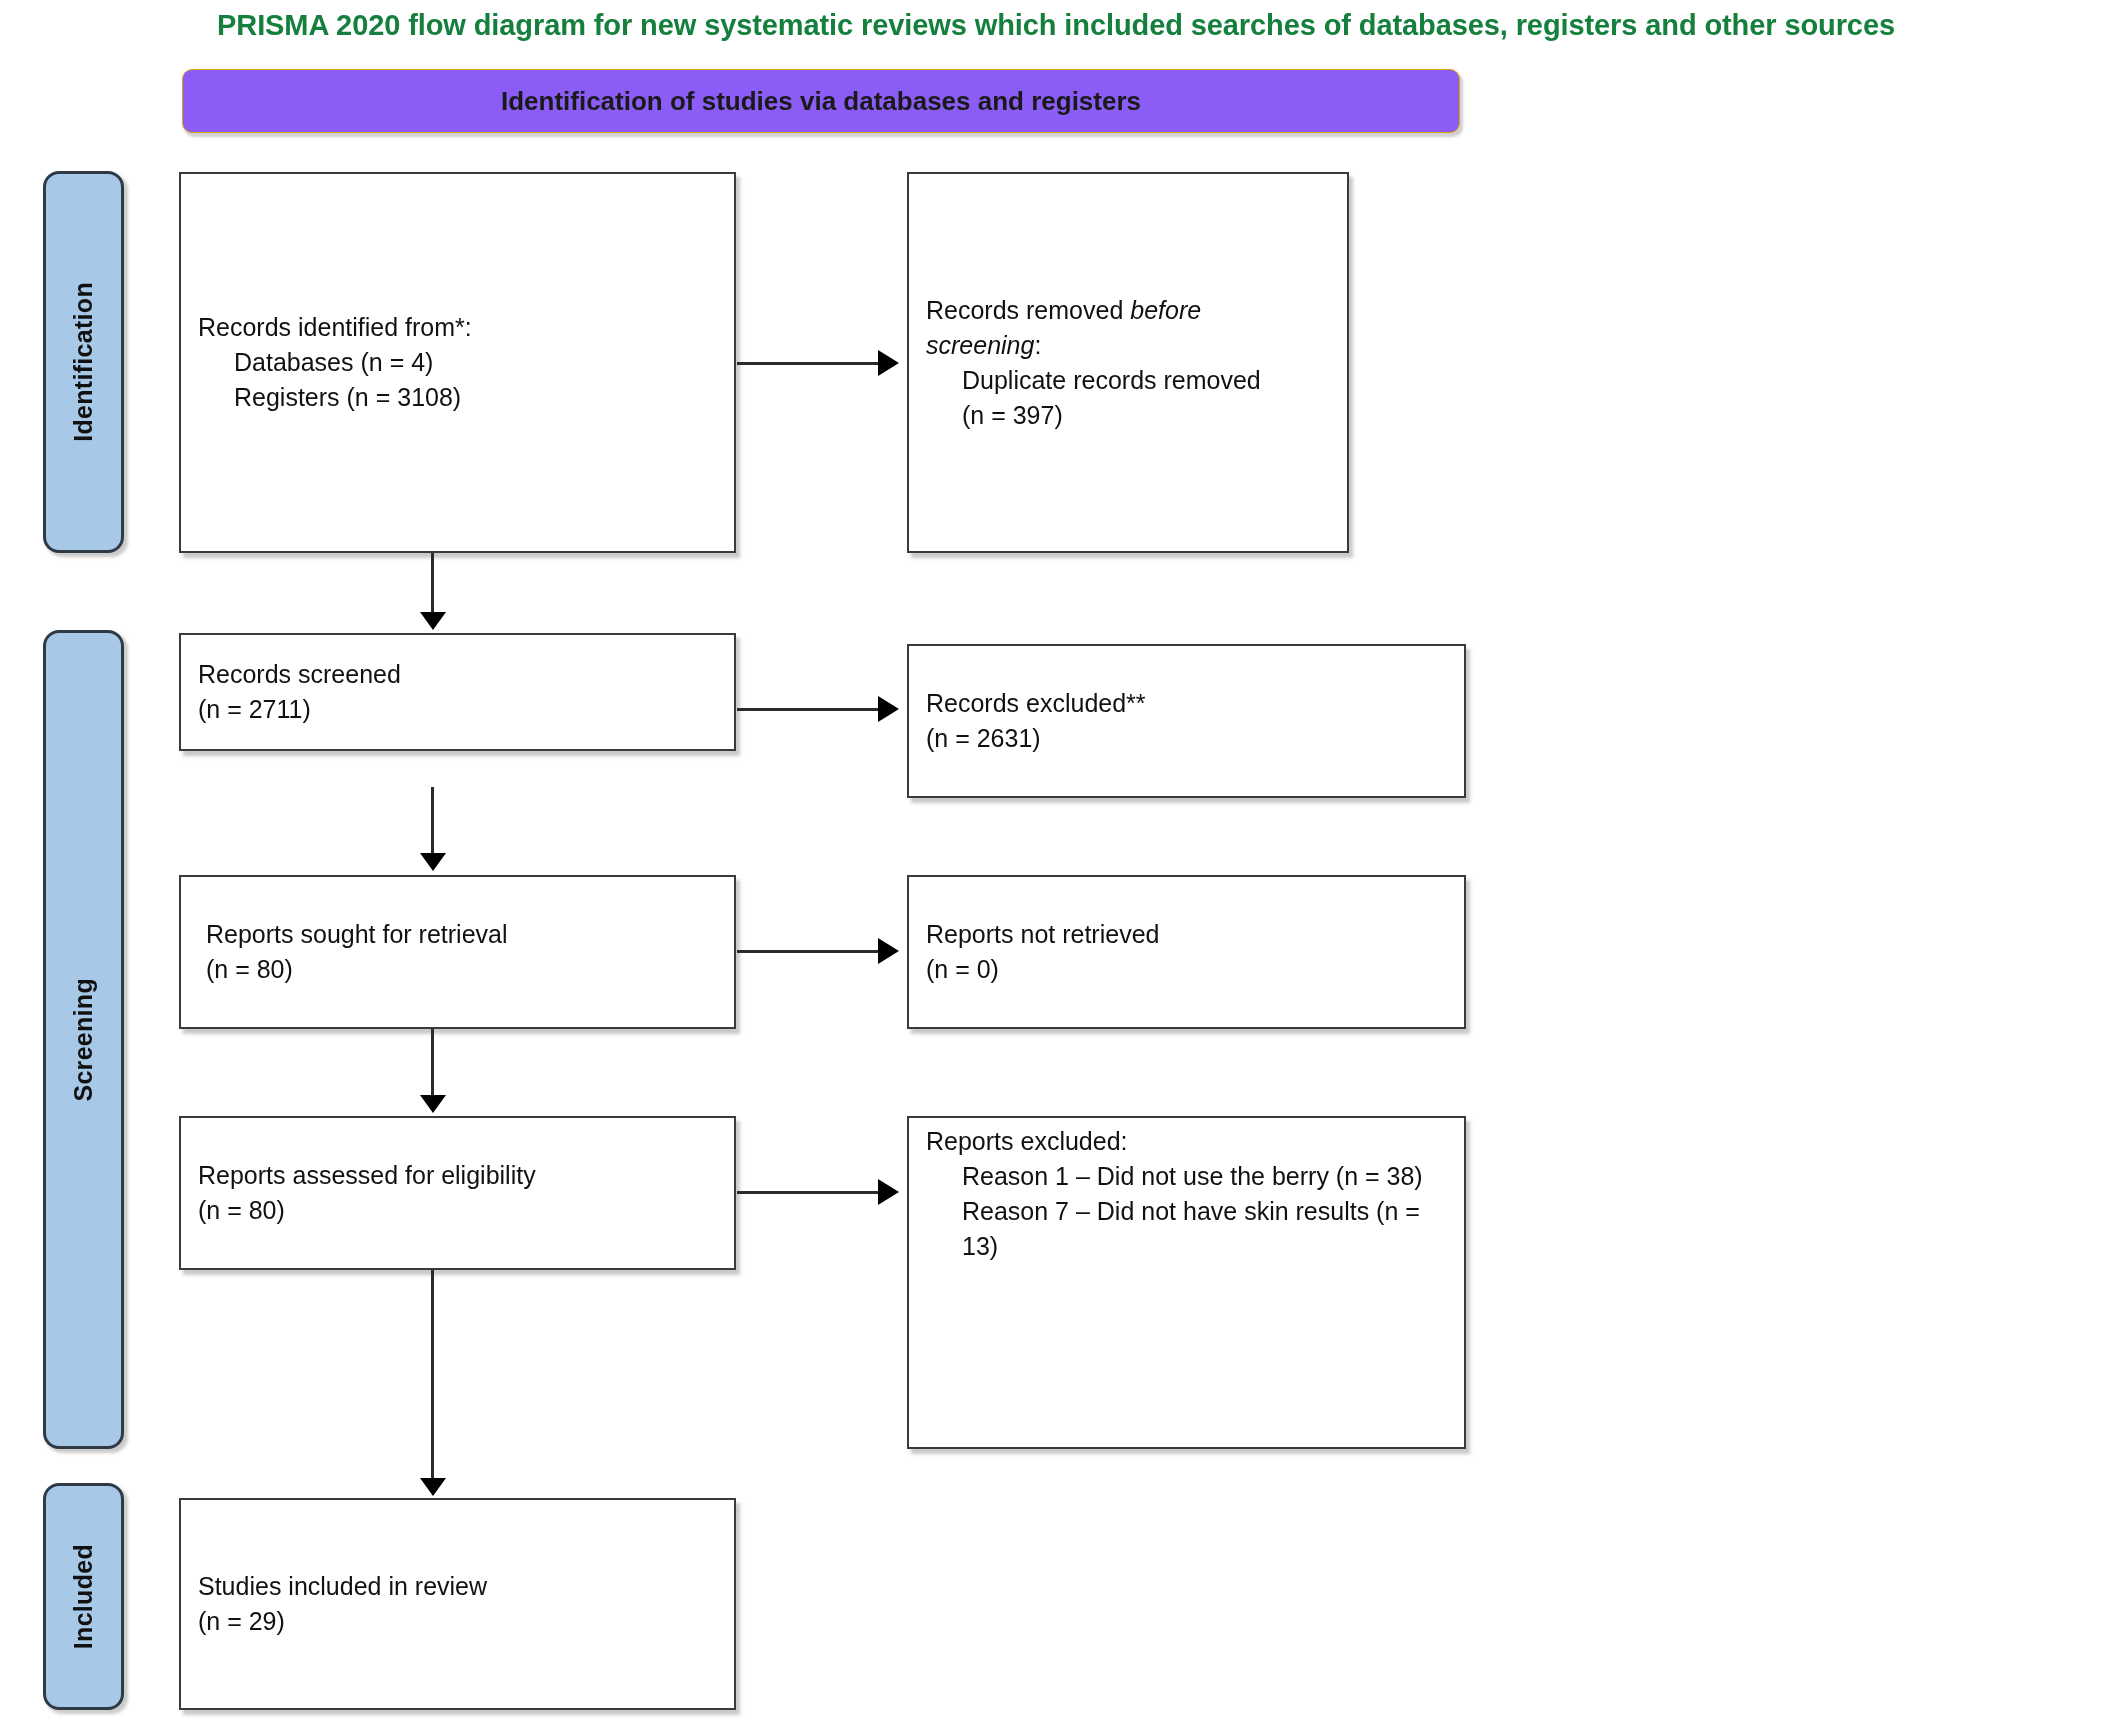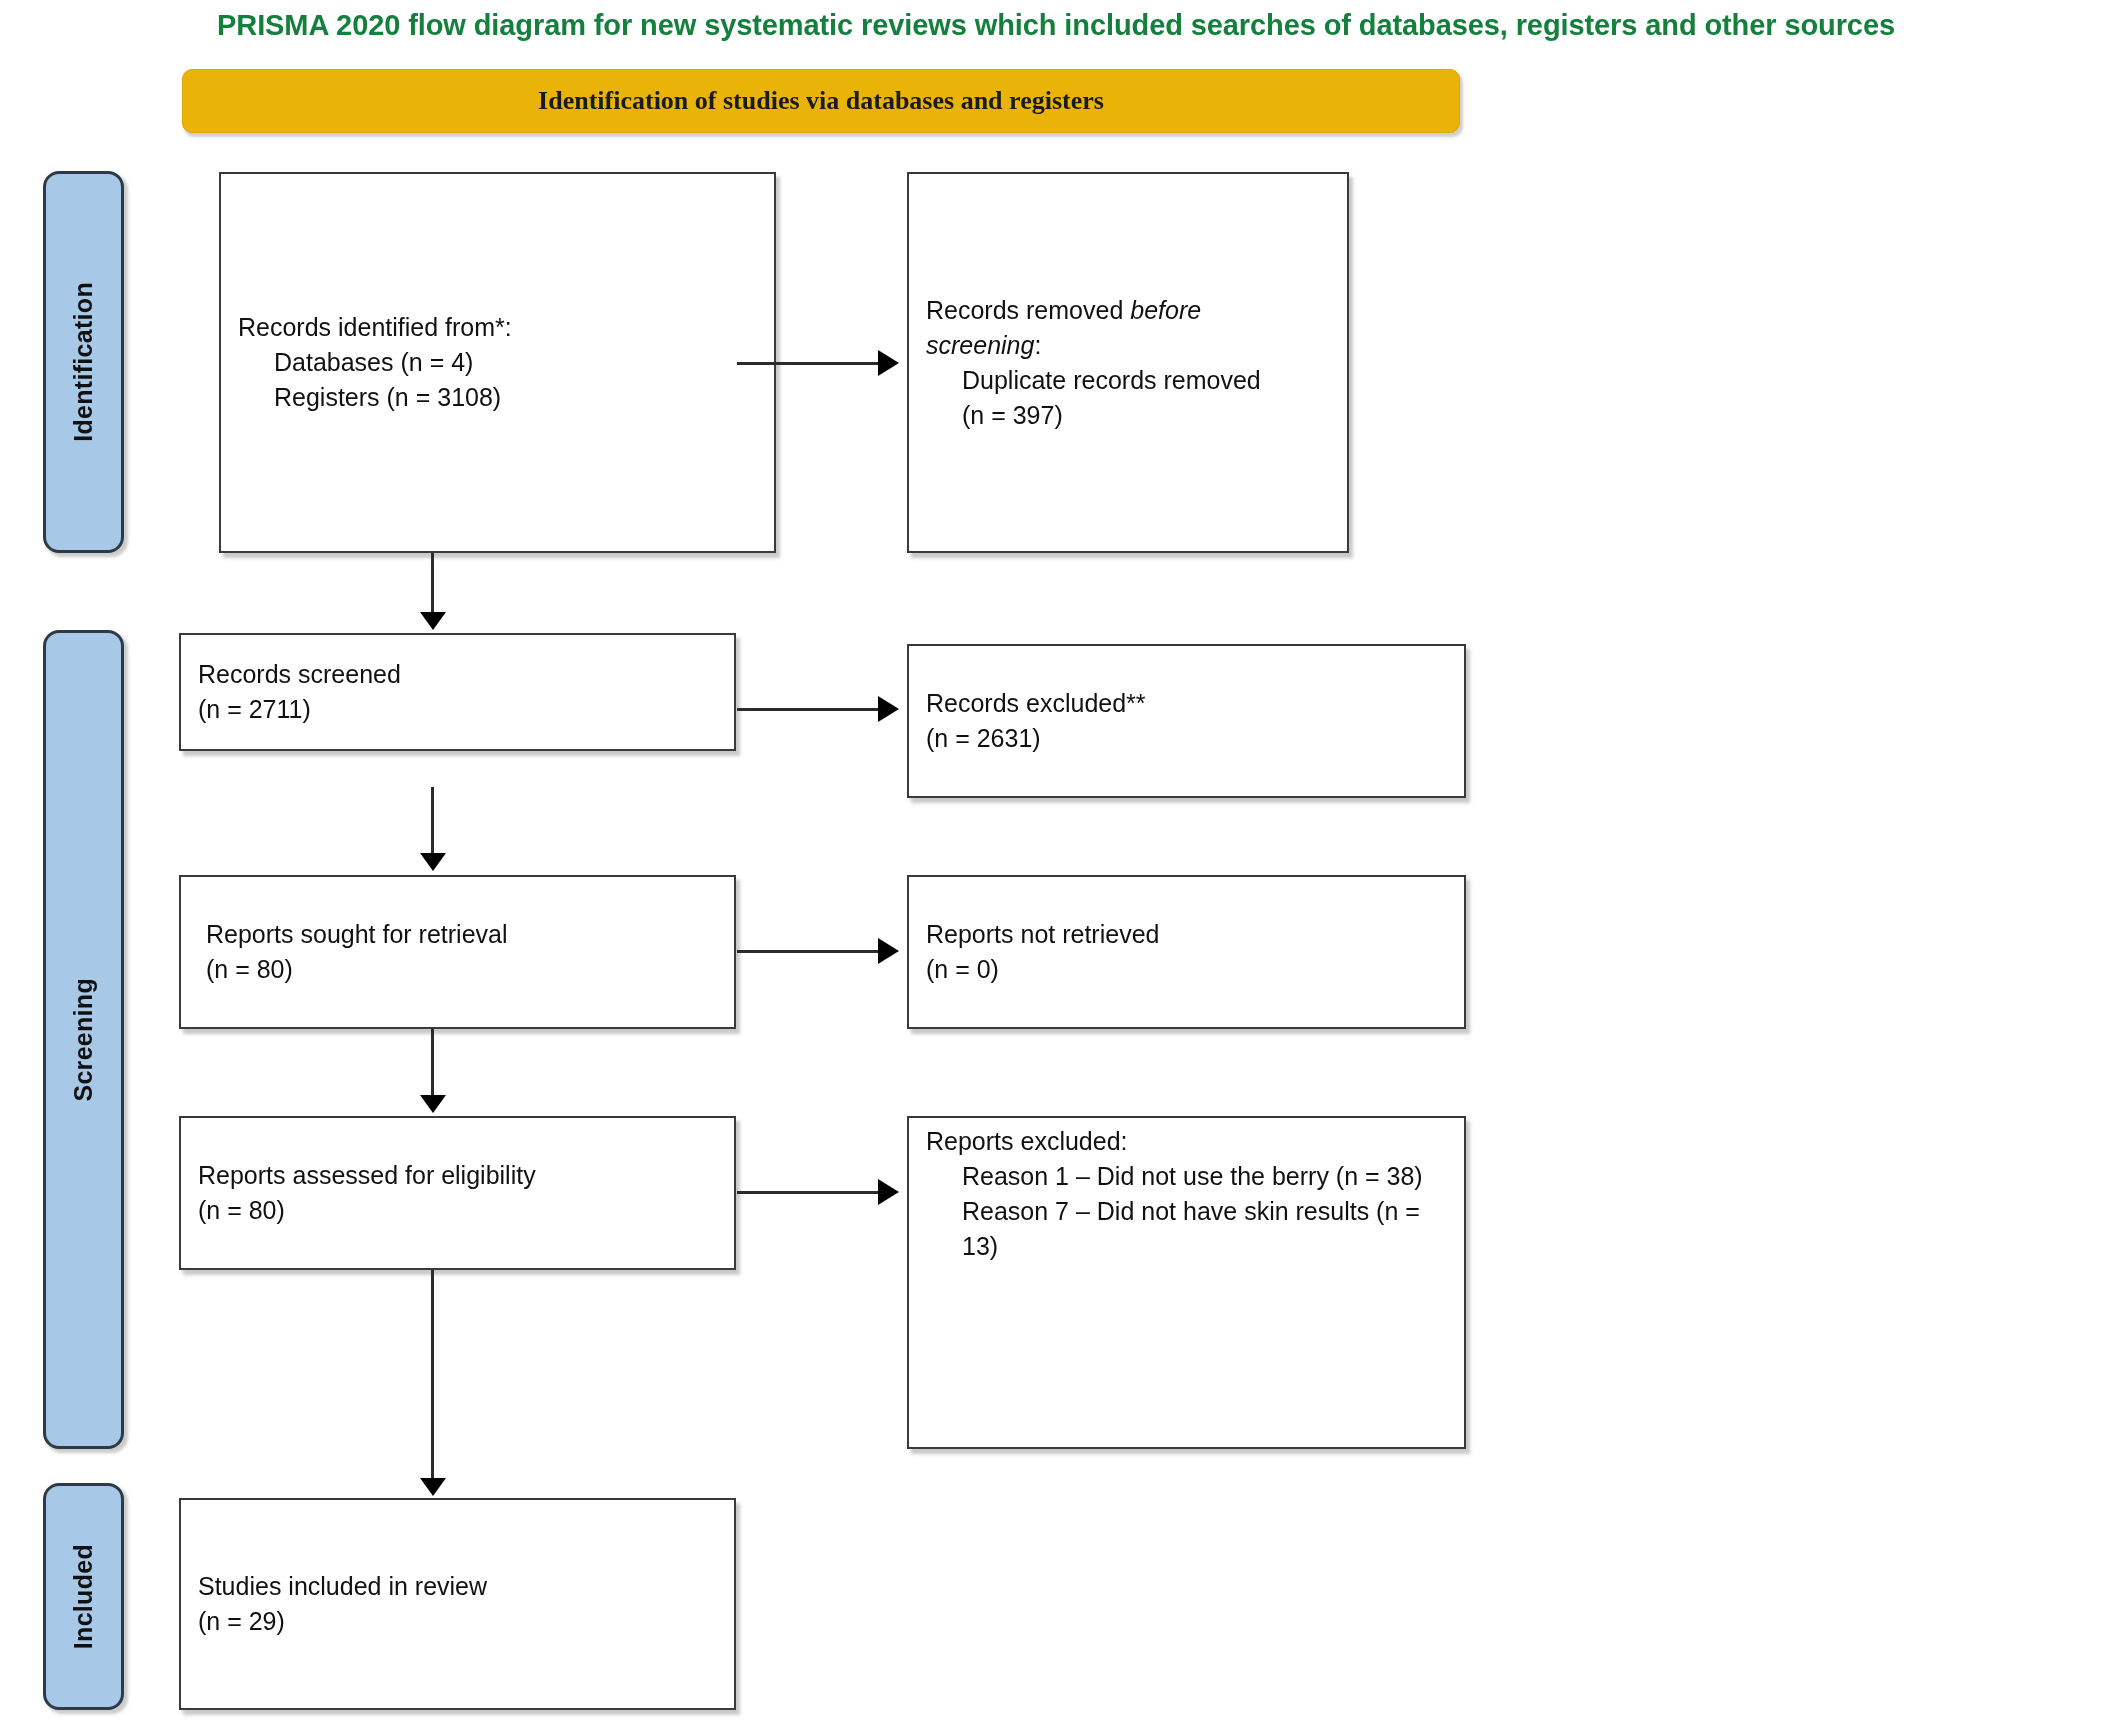--- a/index.html
+++ b/index.html
@@ -33,29 +33,28 @@
     text-align: center;
   }
 
   
   .section-header {
     position: absolute;
     left: 182px;
     top: 69px;
     width: 1278px;
     height: 64px;
-    background: #eab308;
+    background: #8b5cf6;
     border: 1.8px solid #e0a700;
     border-radius: 10px;
     box-sizing: border-box;
     box-shadow: 2.5px 3.1px 2.5px rgba(150,150,150,0.45);
     display: flex;
     align-items: center;
     justify-content: center;
-    font-family: Liberation Serif, serif;
   }
   .section-header-label {
     font-size: 26px;
     font-weight: bold;
     color: #1a1a1a;
     white-space: nowrap;
   }
 
   
   .stage-pill {
@@ -100,21 +99,21 @@
     font-size: 25px;
     color: #111111;
     line-height: 35px;
     white-space: nowrap;
   }
   .flow-box .line.indent  { padding-left: 36px; }
   .flow-box .line.wrap    { white-space: normal; }
   .flow-box .line em      { font-style: italic; }
 
   
-  #box-identified   { left: 179px;  top: 172px;  width: 557px;  height: 381px; margin-left: 40px; }
+  #box-identified   { left: 179px;  top: 172px;  width: 557px;  height: 381px; }
   #box-removed      { left: 907px; top: 172px;  width: 442px;  height: 381px; }
   #box-screened     { left: 179px;  top: 633px; width: 557px;  height: 118px; }
   #box-excluded     { left: 907px; top: 644px; width: 559px;  height: 154px; }
   #box-sought       { left: 179px;  top: 875px; width: 557px;  height: 154px; padding-left: 25px; }
   #box-notretrieved { left: 907px; top: 875px; width: 559px;  height: 154px; }
   #box-assessed     { left: 179px;  top: 1116px; width: 557px;  height: 154px; }
   #box-repexcluded  { left: 907px; top: 1116px; width: 559px;  height: 333px;
                       justify-content: flex-start; padding-top: 6px; }
   #box-studies      { left: 179px;  top: 1498px; width: 557px;  height: 212px; }
 

